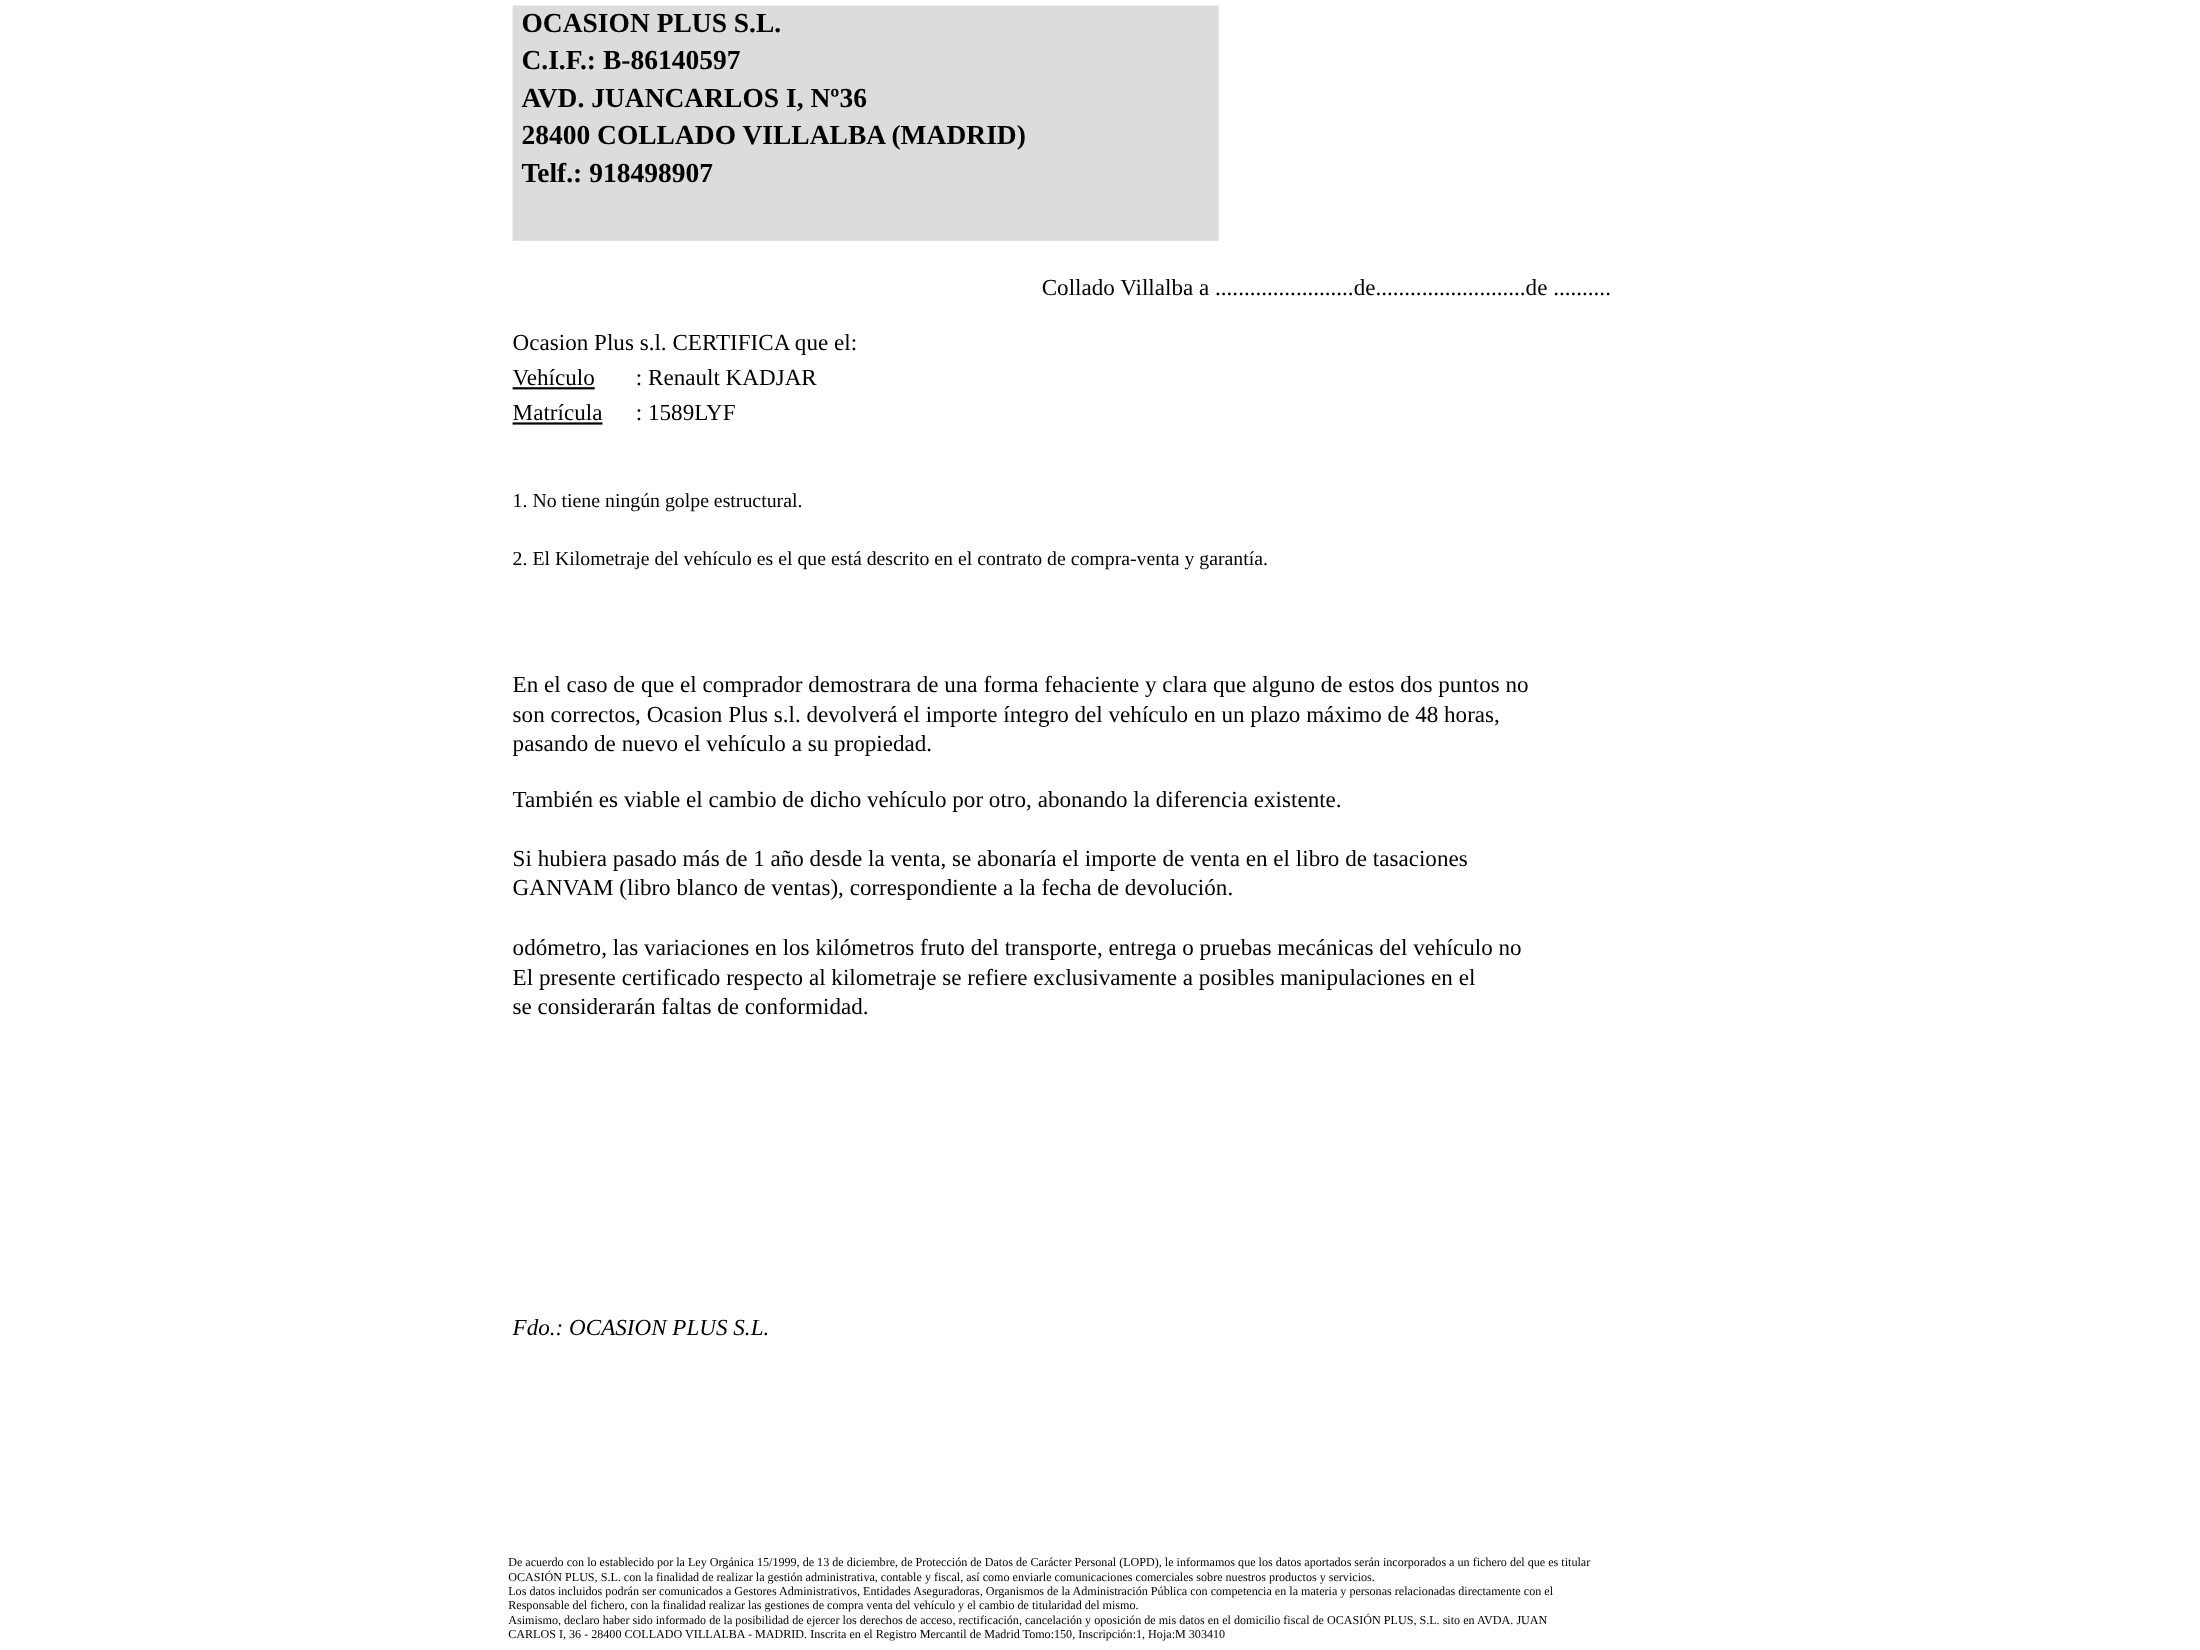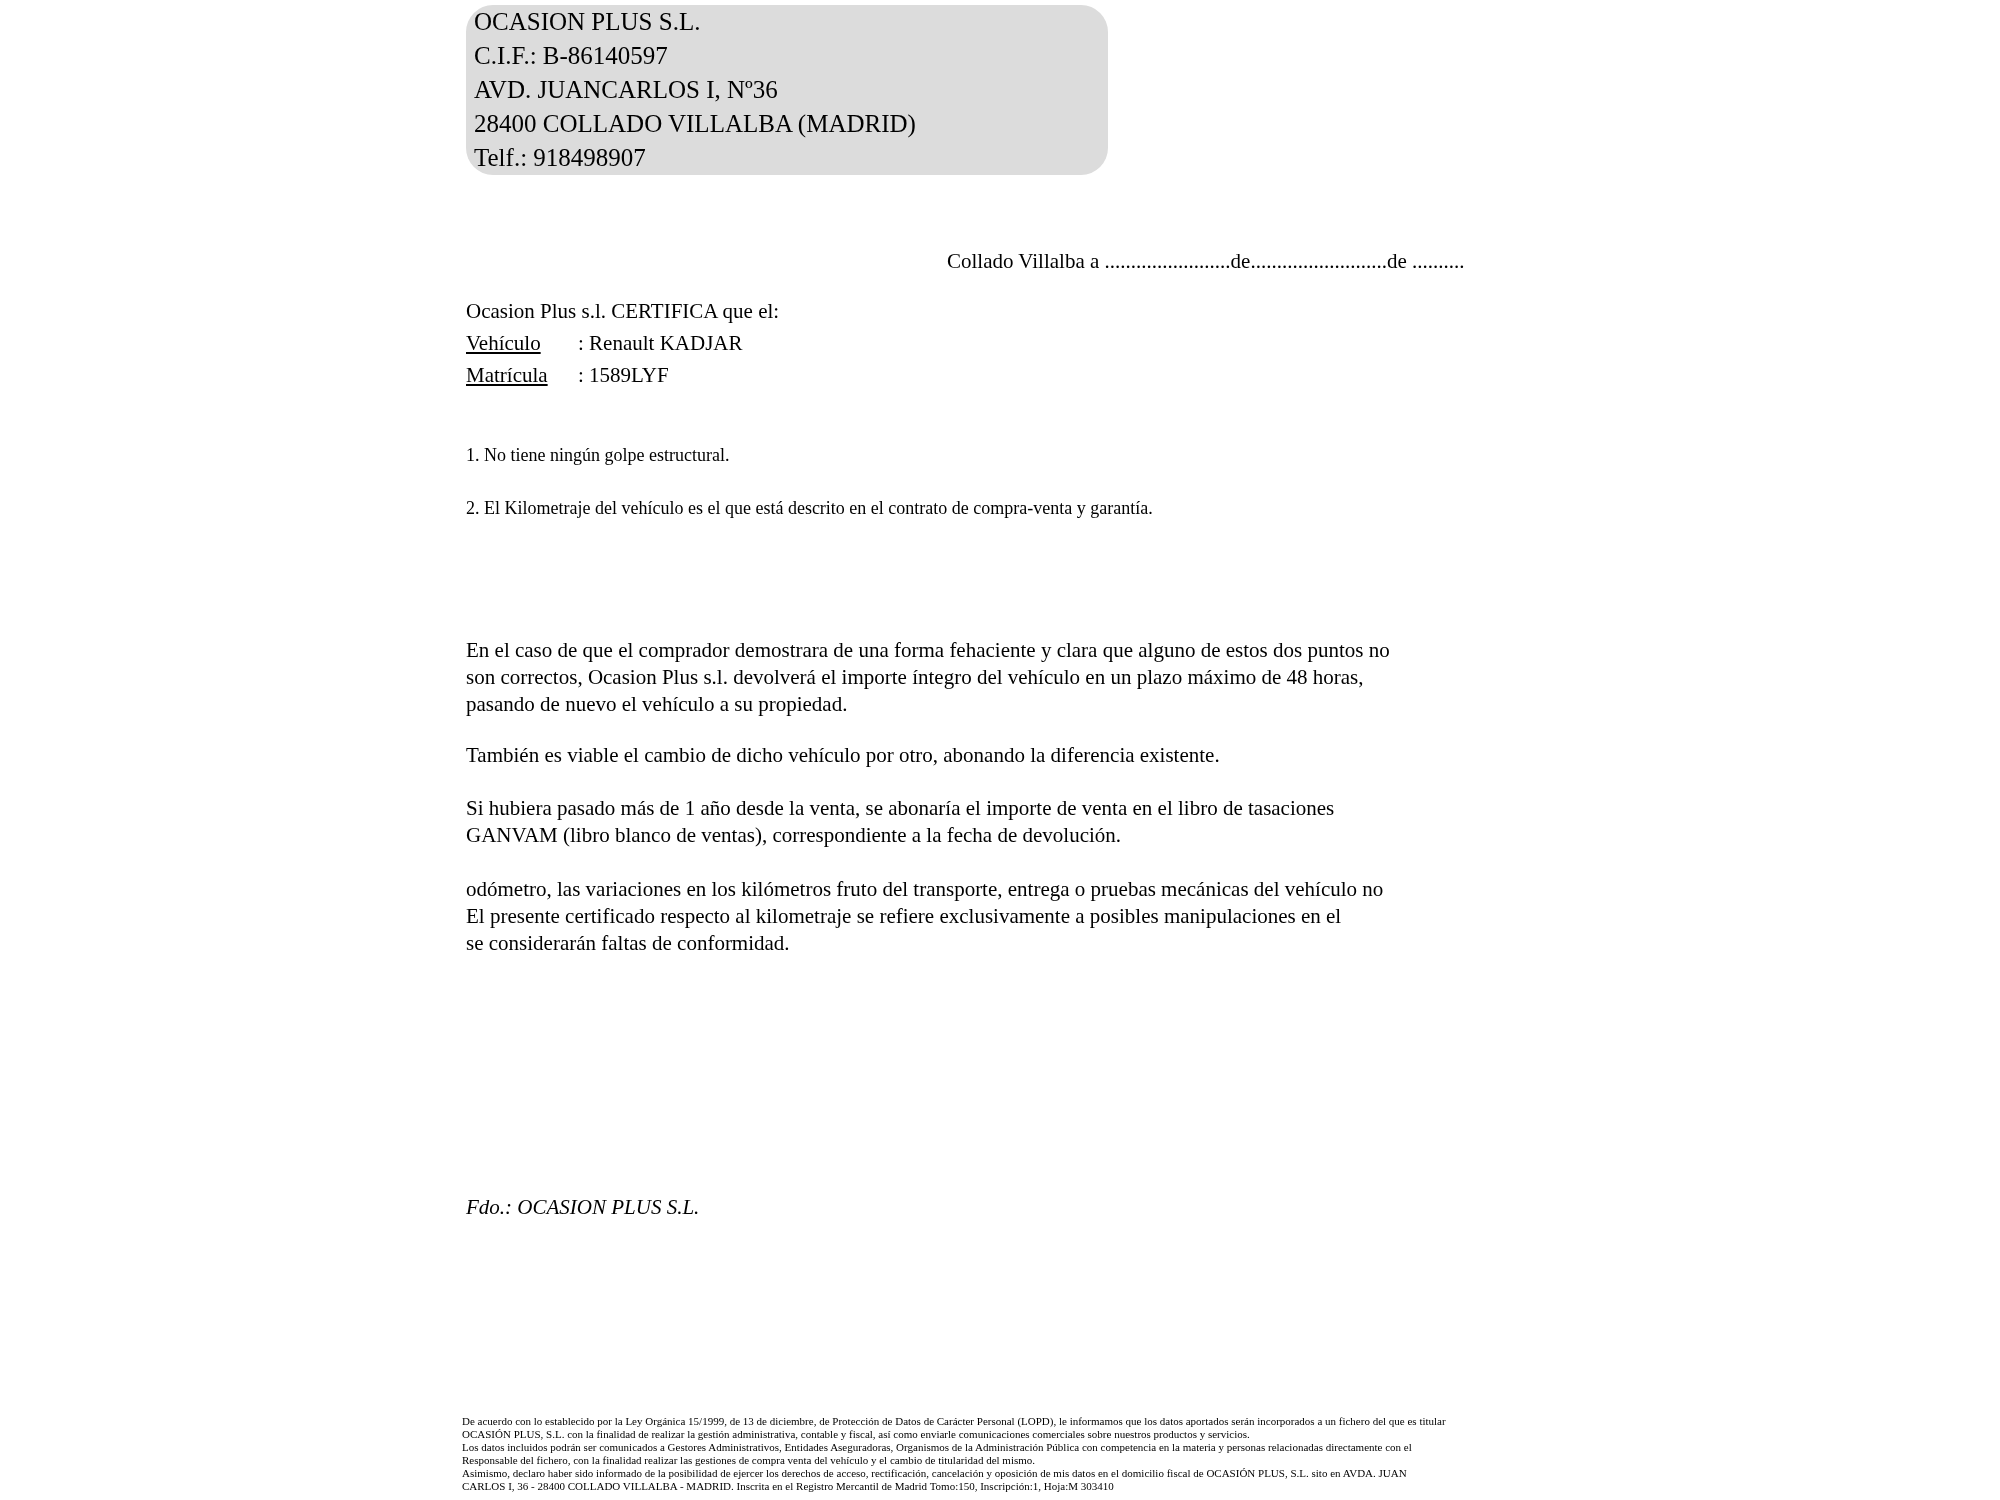--- a/index.html
+++ b/index.html
@@ -9,48 +9,47 @@
     width:2000px;
     height:1500px;
     background:#ffffff;
     font-family:"Liberation Serif","DejaVu Serif",serif;
     color:#000000;
     overflow:hidden;
   }
   .header-box {
     position:absolute;
     left:466px; top:5px;
-    width:642px; height:170px;
+    width:642px; height:214px;
     background:#dcdcdc;
     padding-left:8px;
-    font-weight:normal;
+    font-weight:bold;
     font-size:25px;
     line-height:34px;
     white-space:nowrap;
-    border-radius:27px;
   }
   .date-line {
     position:absolute;
     left:947px; top:249px;
     font-size:21px;
     white-space:nowrap;
   }
   .certify {
     position:absolute;
     left:466px; top:295px;
     font-size:21px;
     line-height:32px;
     white-space:nowrap;
   }
   .kv-label { display:inline-block; min-width:112px; }
   .kv-label .u { text-decoration:underline; }
   .point { position:absolute; left:466px; font-size:18px; white-space:nowrap; }
   .point-1 { top:445px; }
   .point-2 { top:498px; }
-  .para { position:absolute; left:466px; font-size:21px; line-height:27px;margin-top:28px; }
+  .para { position:absolute; left:466px; font-size:21px; line-height:27px; }
   .para div { white-space:nowrap; }
   .para-caso { top:609px; }
   .para-tambien { top:714px; }
   .para-si { top:767px; }
   .para-presente { top:848px; }
   .signature {
     position:absolute;
     left:466px; top:1195px;
     font-size:21px;
     white-space:nowrap;

